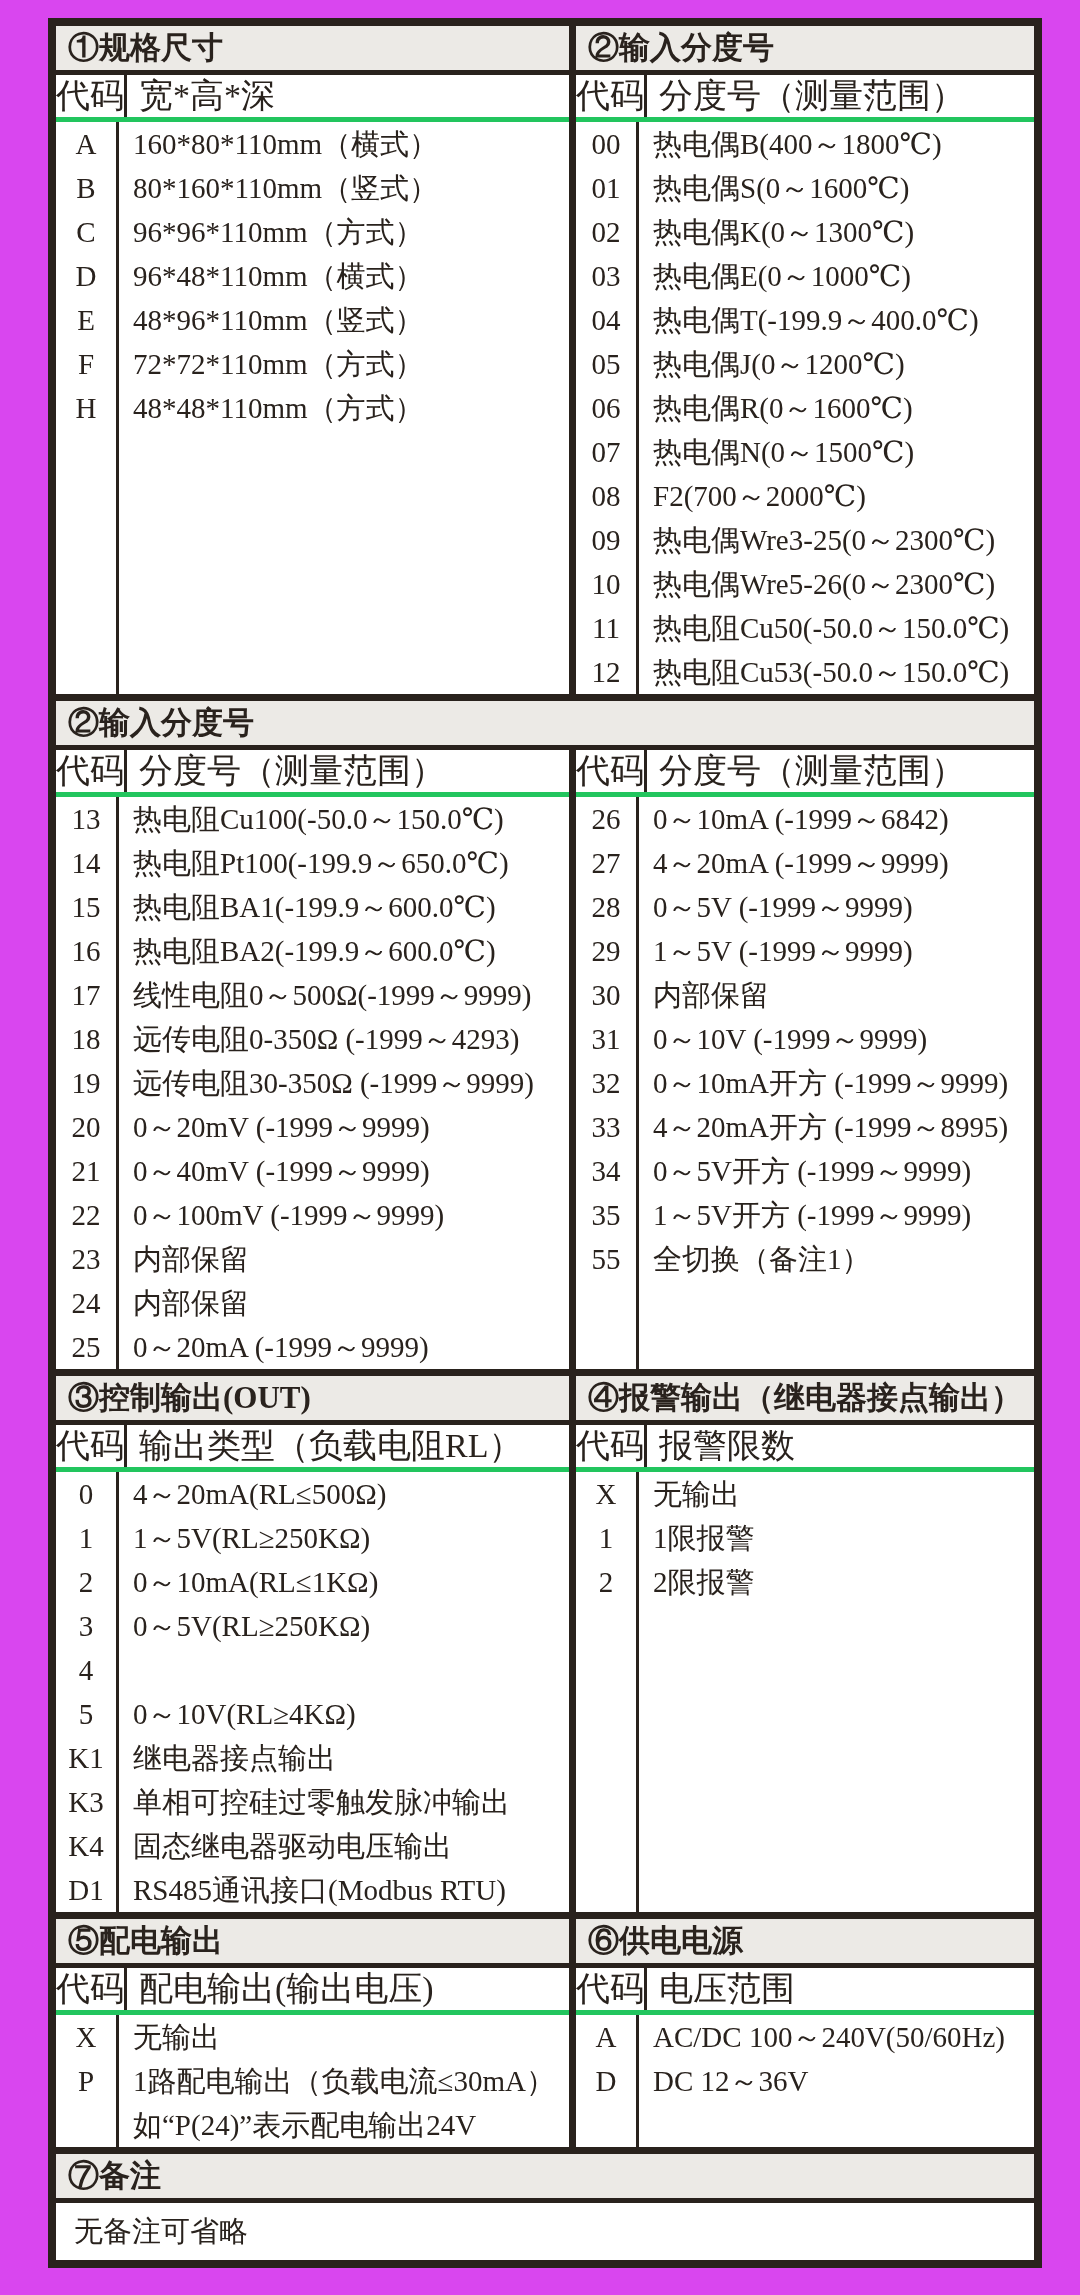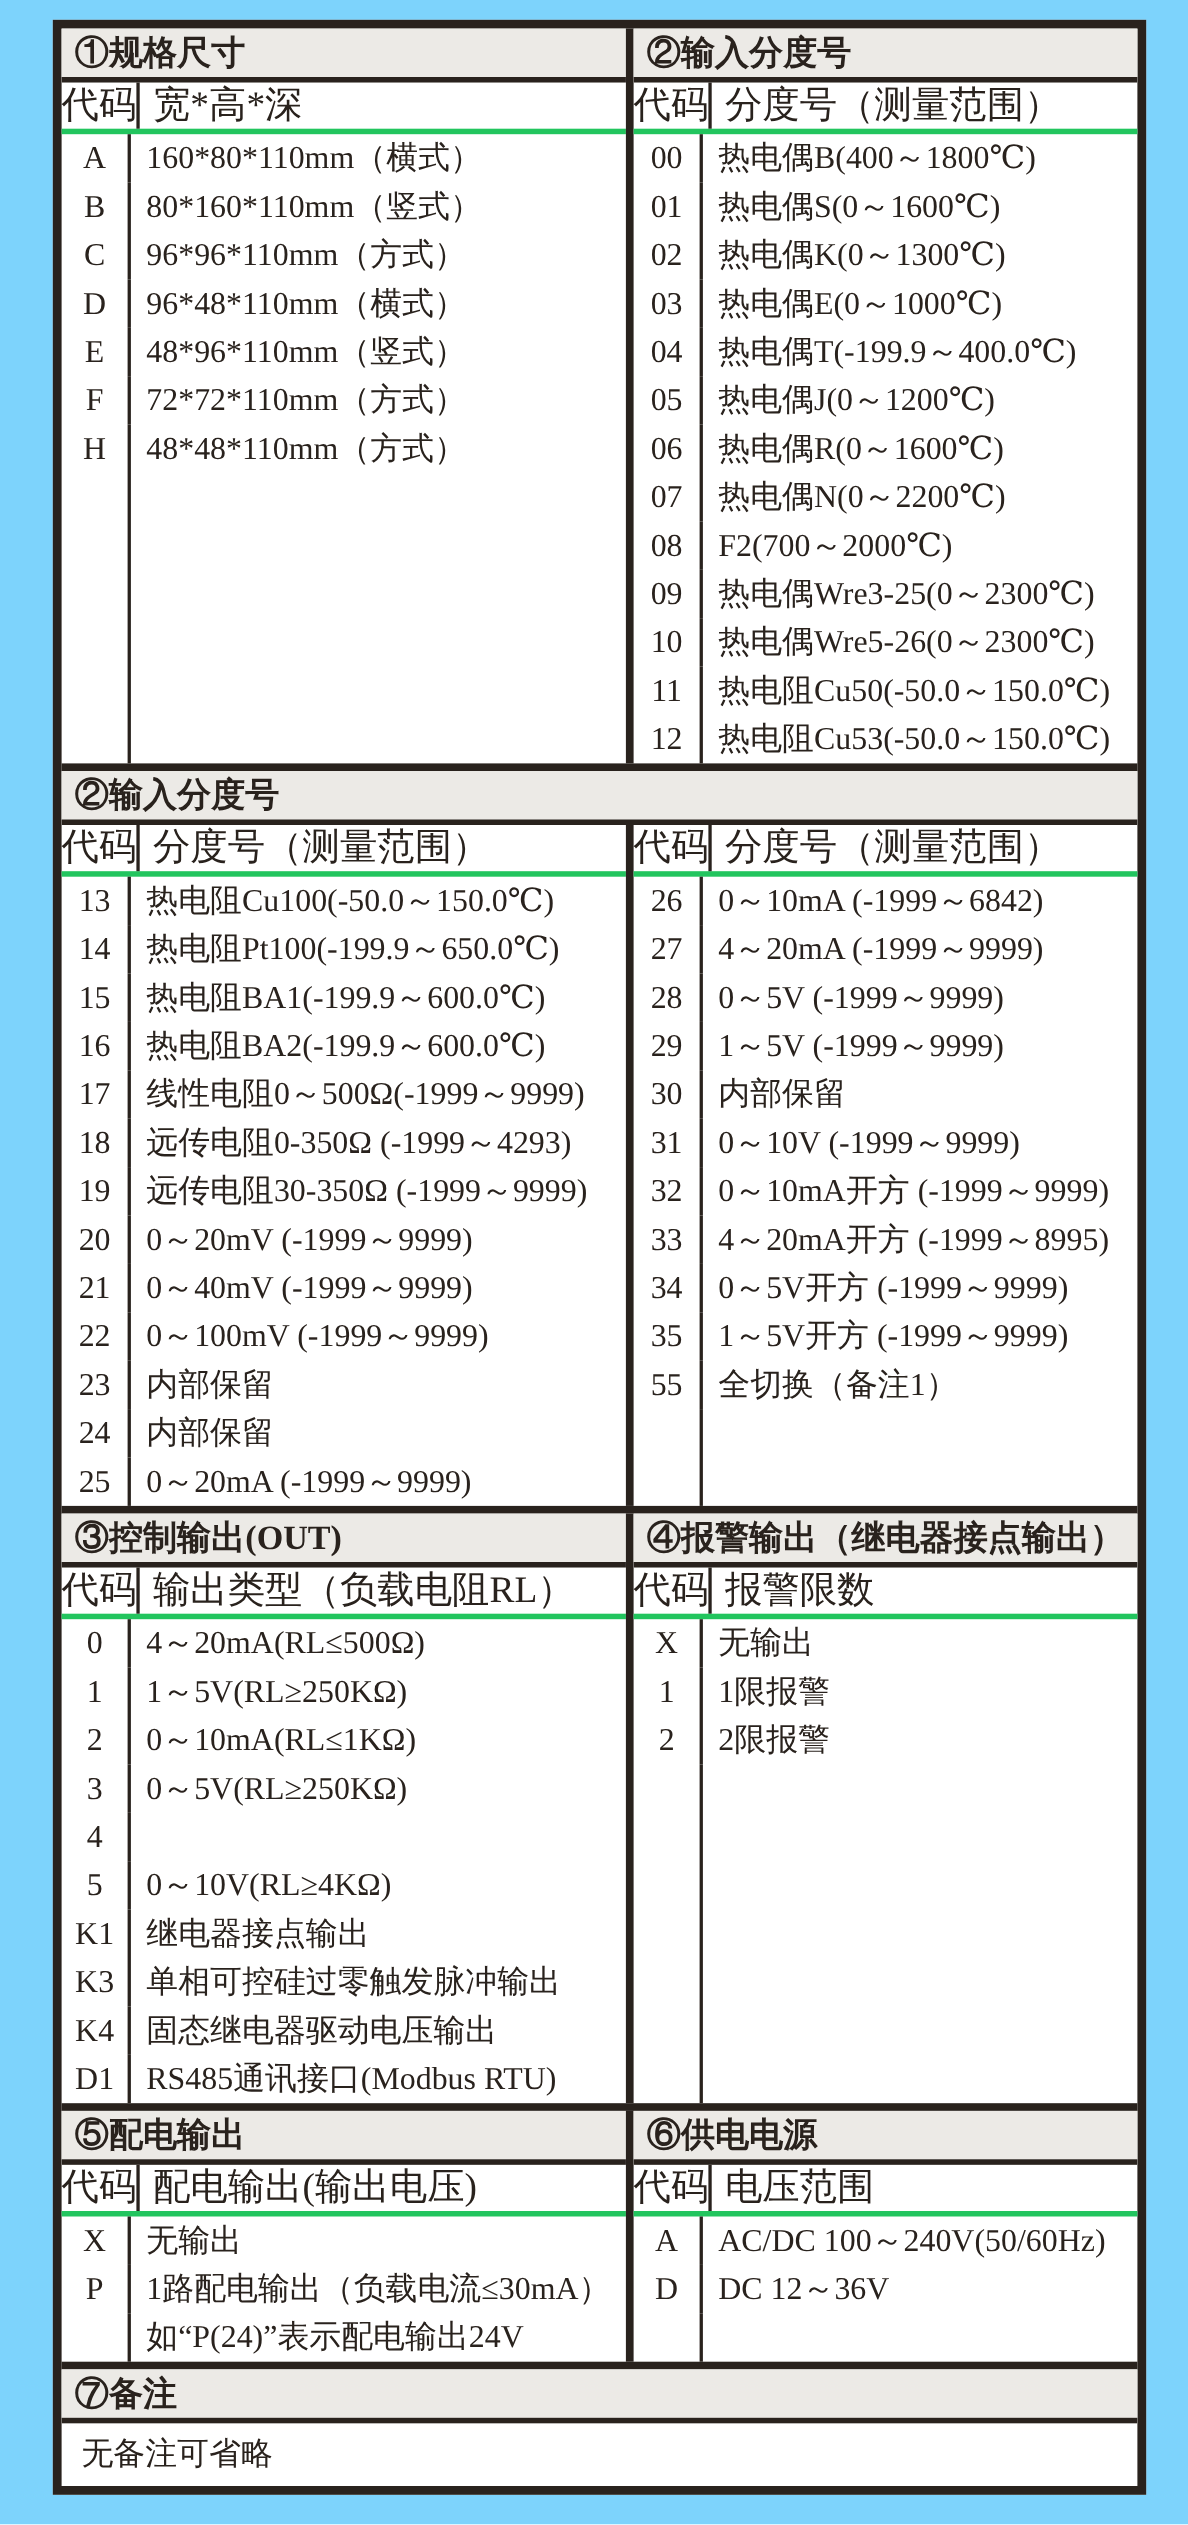--- a/index.html
+++ b/index.html
@@ -1,19 +1,19 @@
 <!DOCTYPE html>
 <html><head>
 <meta charset="utf-8">
 <style>
   html,body{margin:0;padding:0;background:#ffffff;}
   .sheet{
     position:relative;
     width:1080px;height:2295px;
-    background:#7dd3fc;
+    background:#d946ef;
     font-family:"Liberation Serif","DejaVu Serif",serif;
     color:#29221d;
     overflow:hidden;
   }
   .frame{
     position:absolute;left:48px;top:18px;right:38px;
     border:8px solid #29221d;
     background:#ffffff;
     display:flex;flex-direction:column;
   }
@@ -138,21 +138,21 @@
             <div class="row">
               <span class="code">05</span>
               <span class="desc">热电偶J(0～1200℃)</span>
             </div>
             <div class="row">
               <span class="code">06</span>
               <span class="desc">热电偶R(0～1600℃)</span>
             </div>
             <div class="row">
               <span class="code">07</span>
-              <span class="desc">热电偶N(0～2200℃)</span>
+              <span class="desc">热电偶N(0～1500℃)</span>
             </div>
             <div class="row">
               <span class="code">08</span>
               <span class="desc">F2(700～2000℃)</span>
             </div>
             <div class="row">
               <span class="code">09</span>
               <span class="desc">热电偶Wre3-25(0～2300℃)</span>
             </div>
             <div class="row">

